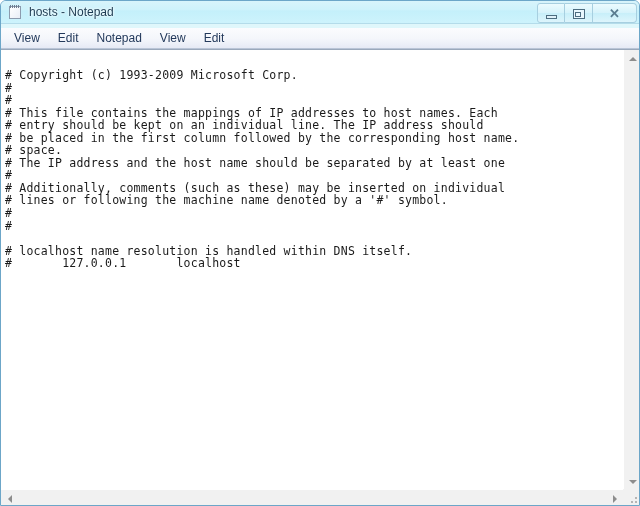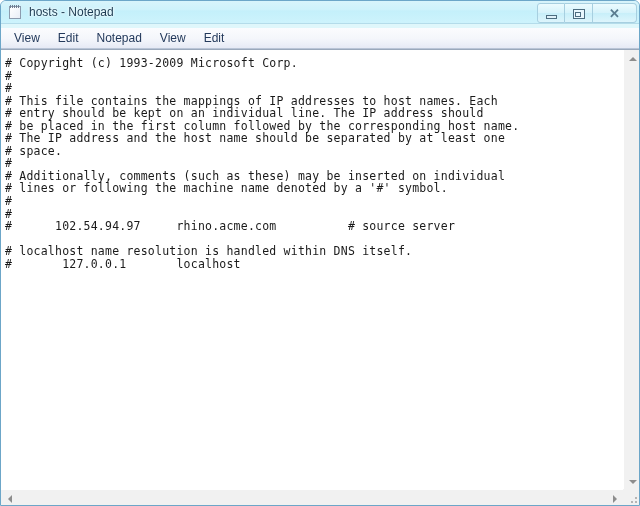--- a/index.html
+++ b/index.html
@@ -155,21 +155,21 @@
     position: absolute;
     left: 0; top: 48px;
     width: 640px;
     height: 458px;
     background: #ffffff;
     box-sizing: border-box;
     border-top: 1px solid #9aa8bb;
   }
   .textarea {
     position: absolute;
-    left: 0; top: 4px;
+    left: 0; top: 16px;
     width: 622px;
     height: 440px;
     box-sizing: border-box;
     background: #ffffff;
     overflow: hidden;
     padding: 3px 0 12px 4px;
   }
   .doc-line {
     font-family: "DejaVu Sans Mono", "Liberation Mono", monospace;
     font-size: 11.5px;
@@ -278,28 +278,27 @@
 
   <div class="editor-wrap">
 
     <div class="textarea" id="textarea">
         <div class="doc-line"># Copyright (c) 1993-2009 Microsoft Corp.</div>
         <div class="doc-line">#</div>
         <div class="doc-line">#</div>
         <div class="doc-line"># This file contains the mappings of IP addresses to host names. Each</div>
         <div class="doc-line"># entry should be kept on an individual line. The IP address should</div>
         <div class="doc-line"># be placed in the first column followed by the corresponding host name.</div>
+        <div class="doc-line"># space.</div>
         <div class="doc-line"># The IP address and the host name should be separated by at least one</div>
-        <div class="doc-line"># space.</div>
         <div class="doc-line">#</div>
         <div class="doc-line"># Additionally, comments (such as these) may be inserted on individual</div>
         <div class="doc-line"># lines or following the machine name denoted by a '#' symbol.</div>
         <div class="doc-line">#</div>
         <div class="doc-line">#</div>
-        <div class="doc-line">#      102.54.94.97     rhino.acme.com          # source server</div>
         <div class="doc-line">&nbsp;</div>
         <div class="doc-line"># localhost name resolution is handled within DNS itself.</div>
         <div class="doc-line">#       127.0.0.1       localhost</div>
       </div>
 
     <div class="vscroll">
       <div class="sb-btn sb-up">
         <span class="arrow up"></span>
       </div>
       <div class="sb-btn sb-down">

